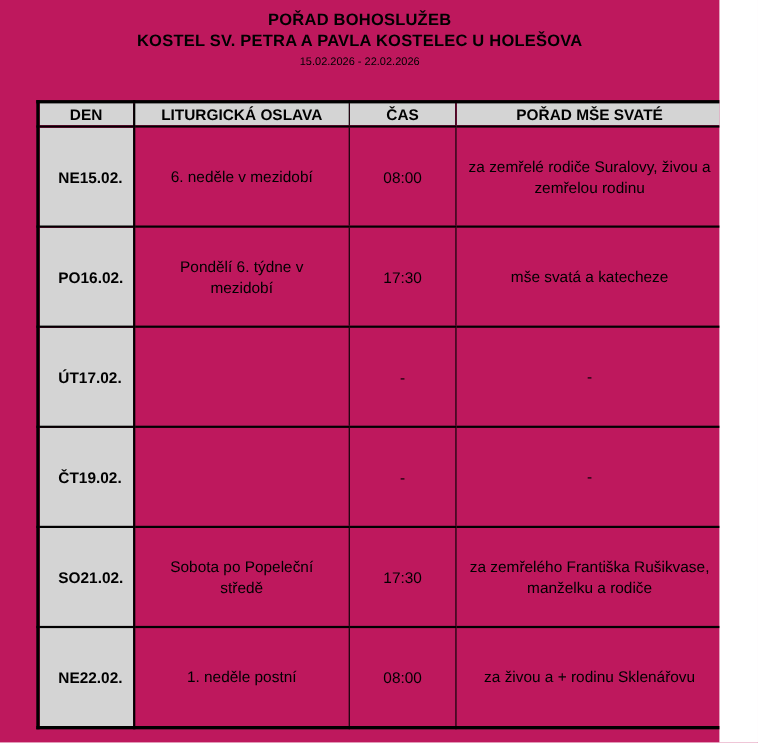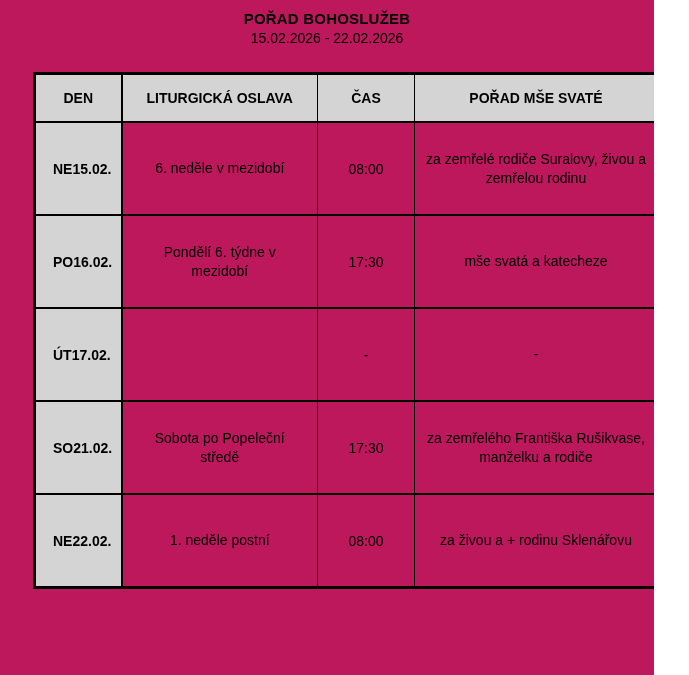--- a/index.html
+++ b/index.html
@@ -22,21 +22,21 @@
     padding-top: 9px;
     text-align: center;
   }
   .title-line1, .title-line2 {
     font-size: 15px;
     font-weight: bold;
     line-height: 19px;
     letter-spacing: 0.2px;
   }
   .title-line3 {
-    font-size: 14px;
+    font-size: 10px;
     font-weight: normal;
     line-height: 20px;
   }
   table.schedule {
     border-collapse: collapse;
     table-layout: fixed;
     width: 624px;
     margin: 24px 0 0 33px;
     border: 3px solid #000000;
   }
@@ -44,21 +44,21 @@
   col.c2 { width: 196px; }
   col.c3 { width: 97px; }
   col.c4 { width: 244px; }
   th, td {
     border: 1px solid #000000;
     border-top-width: 2px;
     border-bottom-width: 2px;
     font-size: 14px;
     text-align: center;
     vertical-align: middle;
-    padding: 13px 2px;
+    padding: 0 2px;
     overflow: hidden;
   }
   th {
     height: 20px;
     font-weight: bold;
     background: #d4d4d4;
   }
   td { height: 65px; }
   th.day-col, td.day-col {
     background: #d4d4d4;
@@ -78,20 +78,21 @@
     line-height: 19px;
   }
 </style>
 </head>
 <body>
 
 <div class="page">
 
   <div class="title-block">
     <div class="title-line1">POŘAD BOHOSLUŽEB</div>
+    <div class="title-line2">KOSTEL SV. PETRA A PAVLA KOSTELEC U HOLEŠOVA</div>
     <div class="title-line3">15.02.2026 - 22.02.2026</div>
   </div>
 
   <table class="schedule">
     <colgroup>
       <col class="c1">
         <col class="c2">
         <col class="c3">
         <col class="c4">
     </colgroup>
@@ -135,20 +136,31 @@
             <span>17.02.</span>
           </div>
         </td>
         <td class="celebration-col"></td>
         <td class="time-col">-</td>
         <td class="intention-col">-</td>
       </tr>
       <tr>
         <td class="day-col">
           <div class="day-wrap">
+            <span>ČT</span>
+            <span>19.02.</span>
+          </div>
+        </td>
+        <td class="celebration-col"></td>
+        <td class="time-col">-</td>
+        <td class="intention-col">-</td>
+      </tr>
+      <tr>
+        <td class="day-col">
+          <div class="day-wrap">
             <span>SO</span>
             <span>21.02.</span>
           </div>
         </td>
         <td class="celebration-col">Sobota po Popeleční
 středě</td>
         <td class="time-col">17:30</td>
         <td class="intention-col">za zemřelého Františka Rušikvase,
 manželku a rodiče</td>
       </tr>

